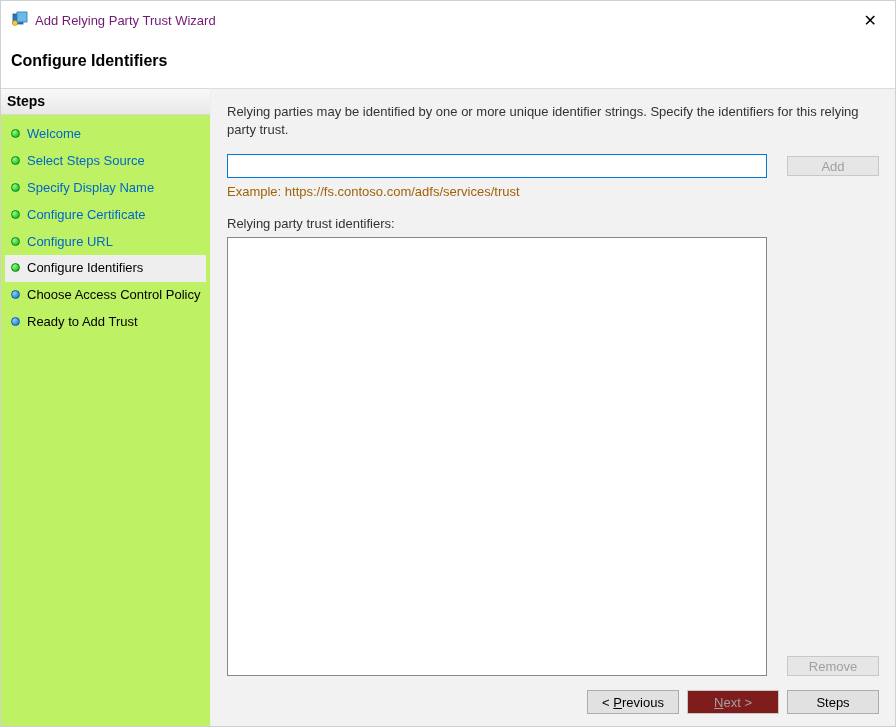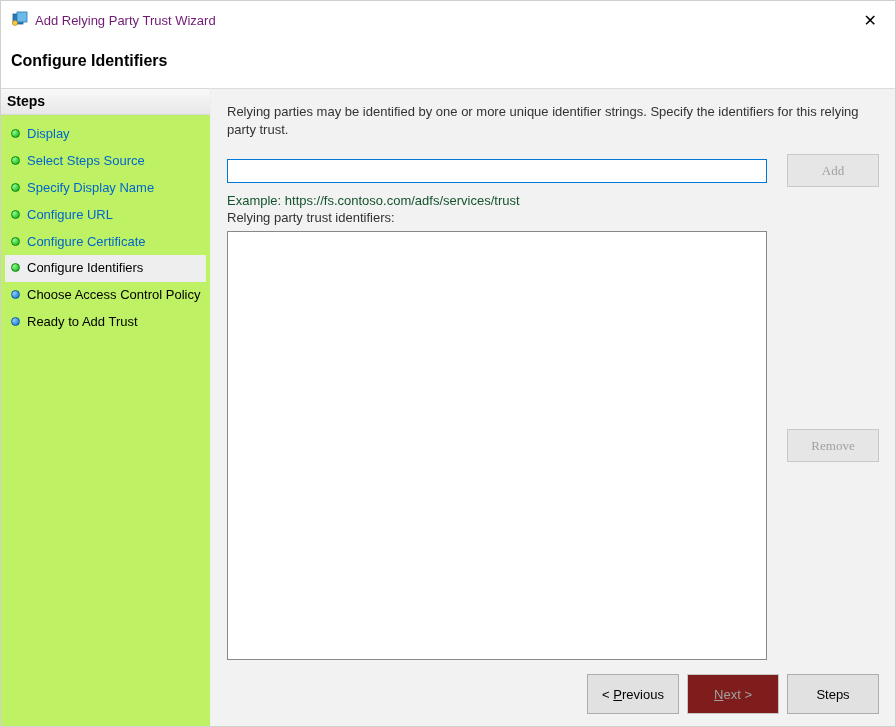--- a/index.html
+++ b/index.html
@@ -145,62 +145,62 @@
     height: 24px;
     border: 1px solid #0078d7;
     background: #ffffff;
     padding: 2px 4px;
     font-family: inherit;
     font-size: 13px;
     outline: none;
   }
   .wiz-btn {
     width: 92px;
-    height: 33px;
+    height: 20px;
     background: #e1e1e1;
     border: 1px solid #adadad;
-    font-family: Liberation Serif, serif;
+    font-family: Liberation Sans, sans-serif;
     font-size: 13px;
     color: #333;
     cursor: pointer;
   }
   .wiz-btn:disabled {
     color: #a0a0a0;
     background: #e6e6e6;
     border: 1px solid #c8c8c8;
     cursor: default;
   }
   .example-text {
-    color: #14532d;
-    margin-bottom: 2px;
+    color: #a16207;
+    margin-bottom: 17px;
   }
   .listbox-row {
     display: flex;
-    align-items: center;
+    align-items: flex-end;
     gap: 20px;
     flex: 1;
     min-height: 0;
   }
   .listbox {
     flex: 1;
     height: 100%;
     background: #ffffff;
     border: 1px solid #888;
     overflow: auto;
   }
   .footer {
     display: flex;
     justify-content: flex-end;
     gap: 8px;
     padding-top: 14px;
     margin-left:auto;
   }
   .nav-btn {
     width: 92px;
-    height: 40px;
+    height: 24px;
     background: #e1e1e1;
     border: 1px solid #adadad;
     font-family: inherit;
     font-size: 13px;
     color: #000;
     cursor: pointer;
   }
   .nav-btn:disabled {
     color: #a0a0a0;
     cursor: default;
@@ -232,37 +232,37 @@
   <div class="header">
     <div class="header-title">Configure Identifiers</div>
   </div>
 
   <div class="body">
     <div class="sidebar">
       <div class="steps-header">Steps</div>
       <ul class="steps-list">
         <li class="step-item">
           <span class="step-bullet bullet-green"></span>
-          <span class="step-text step-link">Display</span>
+          <span class="step-text step-link">Welcome</span>
         </li>
         <li class="step-item">
           <span class="step-bullet bullet-green"></span>
           <span class="step-text step-link">Select Steps Source</span>
         </li>
         <li class="step-item">
           <span class="step-bullet bullet-green"></span>
           <span class="step-text step-link">Specify Display Name</span>
         </li>
         <li class="step-item">
           <span class="step-bullet bullet-green"></span>
+          <span class="step-text step-link">Configure Certificate</span>
+        </li>
+        <li class="step-item">
+          <span class="step-bullet bullet-green"></span>
           <span class="step-text step-link">Configure URL</span>
-        </li>
-        <li class="step-item">
-          <span class="step-bullet bullet-green"></span>
-          <span class="step-text step-link">Configure Certificate</span>
         </li>
         <li class="step-item step-current">
           <span class="step-bullet bullet-green"></span>
           <span class="step-text">Configure Identifiers</span>
         </li>
         <li class="step-item step-pending">
           <span class="step-bullet bullet-blue"></span>
           <span class="step-text">Choose Access Control Policy</span>
         </li>
         <li class="step-item step-pending">

